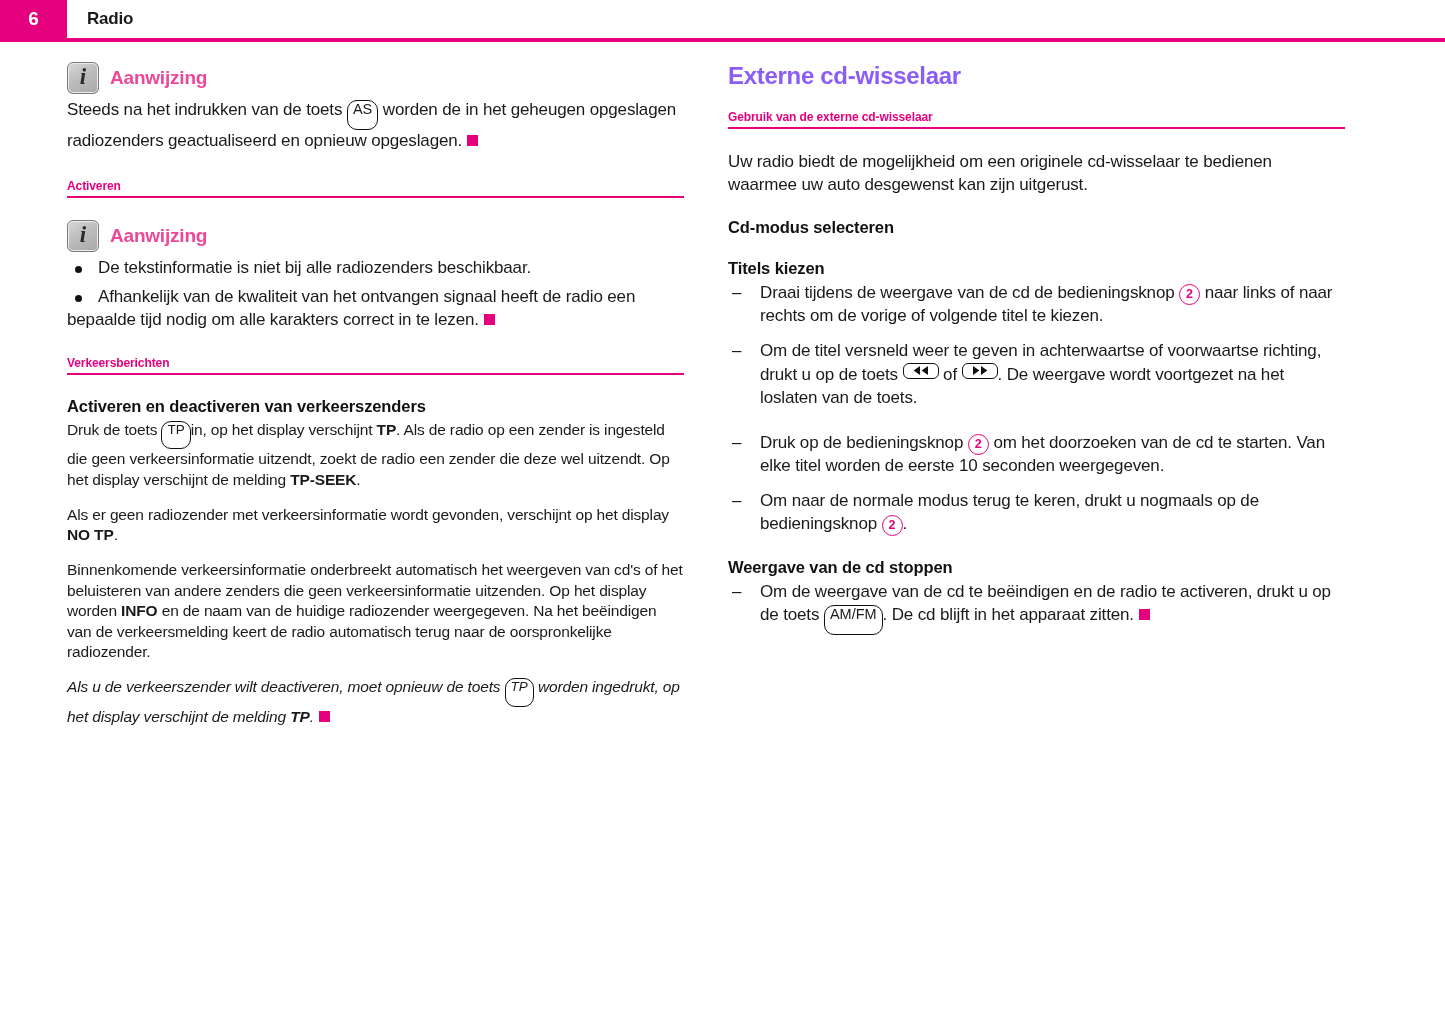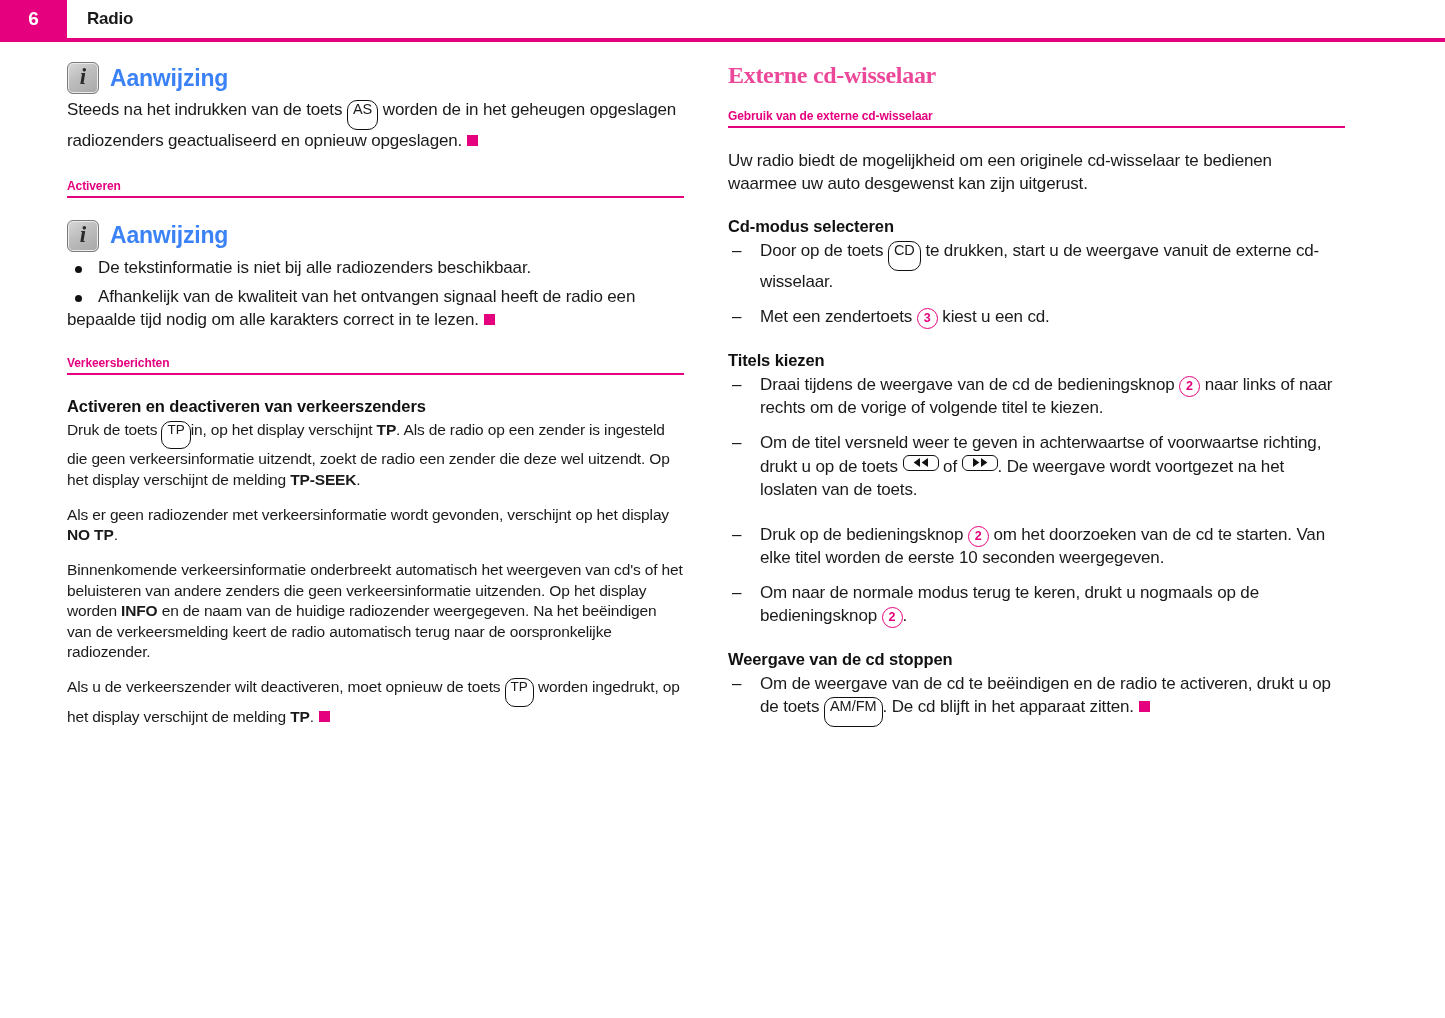--- a/index.html
+++ b/index.html
@@ -64,26 +64,25 @@
   .col {
     position: absolute;
     top: 62px;
     width: 617px;
   }
   .col-left  { left: 67px; }
   .col-right { left: 728px; }
 
   
   .h1-pink {
-    color: #ec4899;
+    color: #8b5cf6;
     font-size: 24px;
     font-weight: bold;
     letter-spacing: -0.3px;
     margin: 0 0 20px 0;
-    font-family: Liberation Serif, serif;
   }
   .h2-pink {
     color: #e5007d;
     font-size: 12px;
     font-weight: bold;
     letter-spacing: -0.1px;
     margin: 0;
     padding-bottom: 3px;
   }
   .h2-rule {
@@ -103,32 +102,32 @@
     font-size: 17px;
     line-height: 1.33;
     margin: 0 0 16px 0;
     letter-spacing: -0.15px;
   }
   p.body.small {
     font-size: 15.5px;
     line-height: 1.33;
     margin-bottom: 14px;
   }
-  p.body.nomargin { margin-bottom: 0; }
+  p.body.nomargin { margin-bottom: 0; font-style: italic; }
 
   .note-title {
     display: flex;
     align-items: center;
     gap: 11px;
     margin: 0 0 5px 0;
   }
   .note-title .label {
-    font-size: 23px;
-    font-weight: bold;
-    color: #3b82f6;
+    font-size: 19px;
+    font-weight: bold;
+    color: #ec4899;
     letter-spacing: -0.2px;
   }
 
   
   .info-icon {
     width: 30px;
     height: 30px;
     border-radius: 6px;
     background: linear-gradient(150deg,#d9d9d9 0%, #bdbdbd 45%, #a8a8a8 100%);
     border: 1px solid #7a7a7a;
@@ -312,24 +311,20 @@
   <h1 class="h1-pink">Externe cd-wisselaar</h1>
 
   <div class="h2-rule">
     <h2 class="h2-pink">Gebruik van de externe cd-wisselaar</h2>
   </div>
 
   <p class="body">Uw radio biedt de mogelijkheid om een originele cd-wisselaar te bedienen waarmee uw auto desgewenst kan zijn uitgerust.</p>
 
   <div style="margin-top:22px;">
     <h3 class="h3-black">Cd-modus selecteren</h3>
-    <ul class="dashes">
-      <li><span>Door op de toets </span><span class="key">CD</span><span> te drukken, start u de weergave vanuit de externe cd-wisselaar.</span></li>
-      <li><span>Met een zendertoets </span><span class="ref">3</span><span> kiest u een cd.</span></li>
-    </ul>
   </div>
 
   <div style="margin-top:22px;">
     <h3 class="h3-black">Titels kiezen</h3>
     <ul class="dashes">
       <li><span>Draai tijdens de weergave van de cd de bedieningsknop </span><span class="ref">2</span><span> naar links of naar rechts om de vorige of volgende titel te kiezen.</span></li>
       <li><span>Om de titel versneld weer te geven in achterwaartse of voorwaartse richting, drukt u op de toets </span><span class="key-ff"><svg width="22" height="11" viewBox="0 0 22 11">
               <polygon points="10,1 10,10 3.6,5.5" fill="#111"></polygon>
               <polygon points="18,1 18,10 11.6,5.5" fill="#111"></polygon>
             </svg></span><span> of </span><span class="key-ff"><svg width="22" height="11" viewBox="0 0 22 11">

